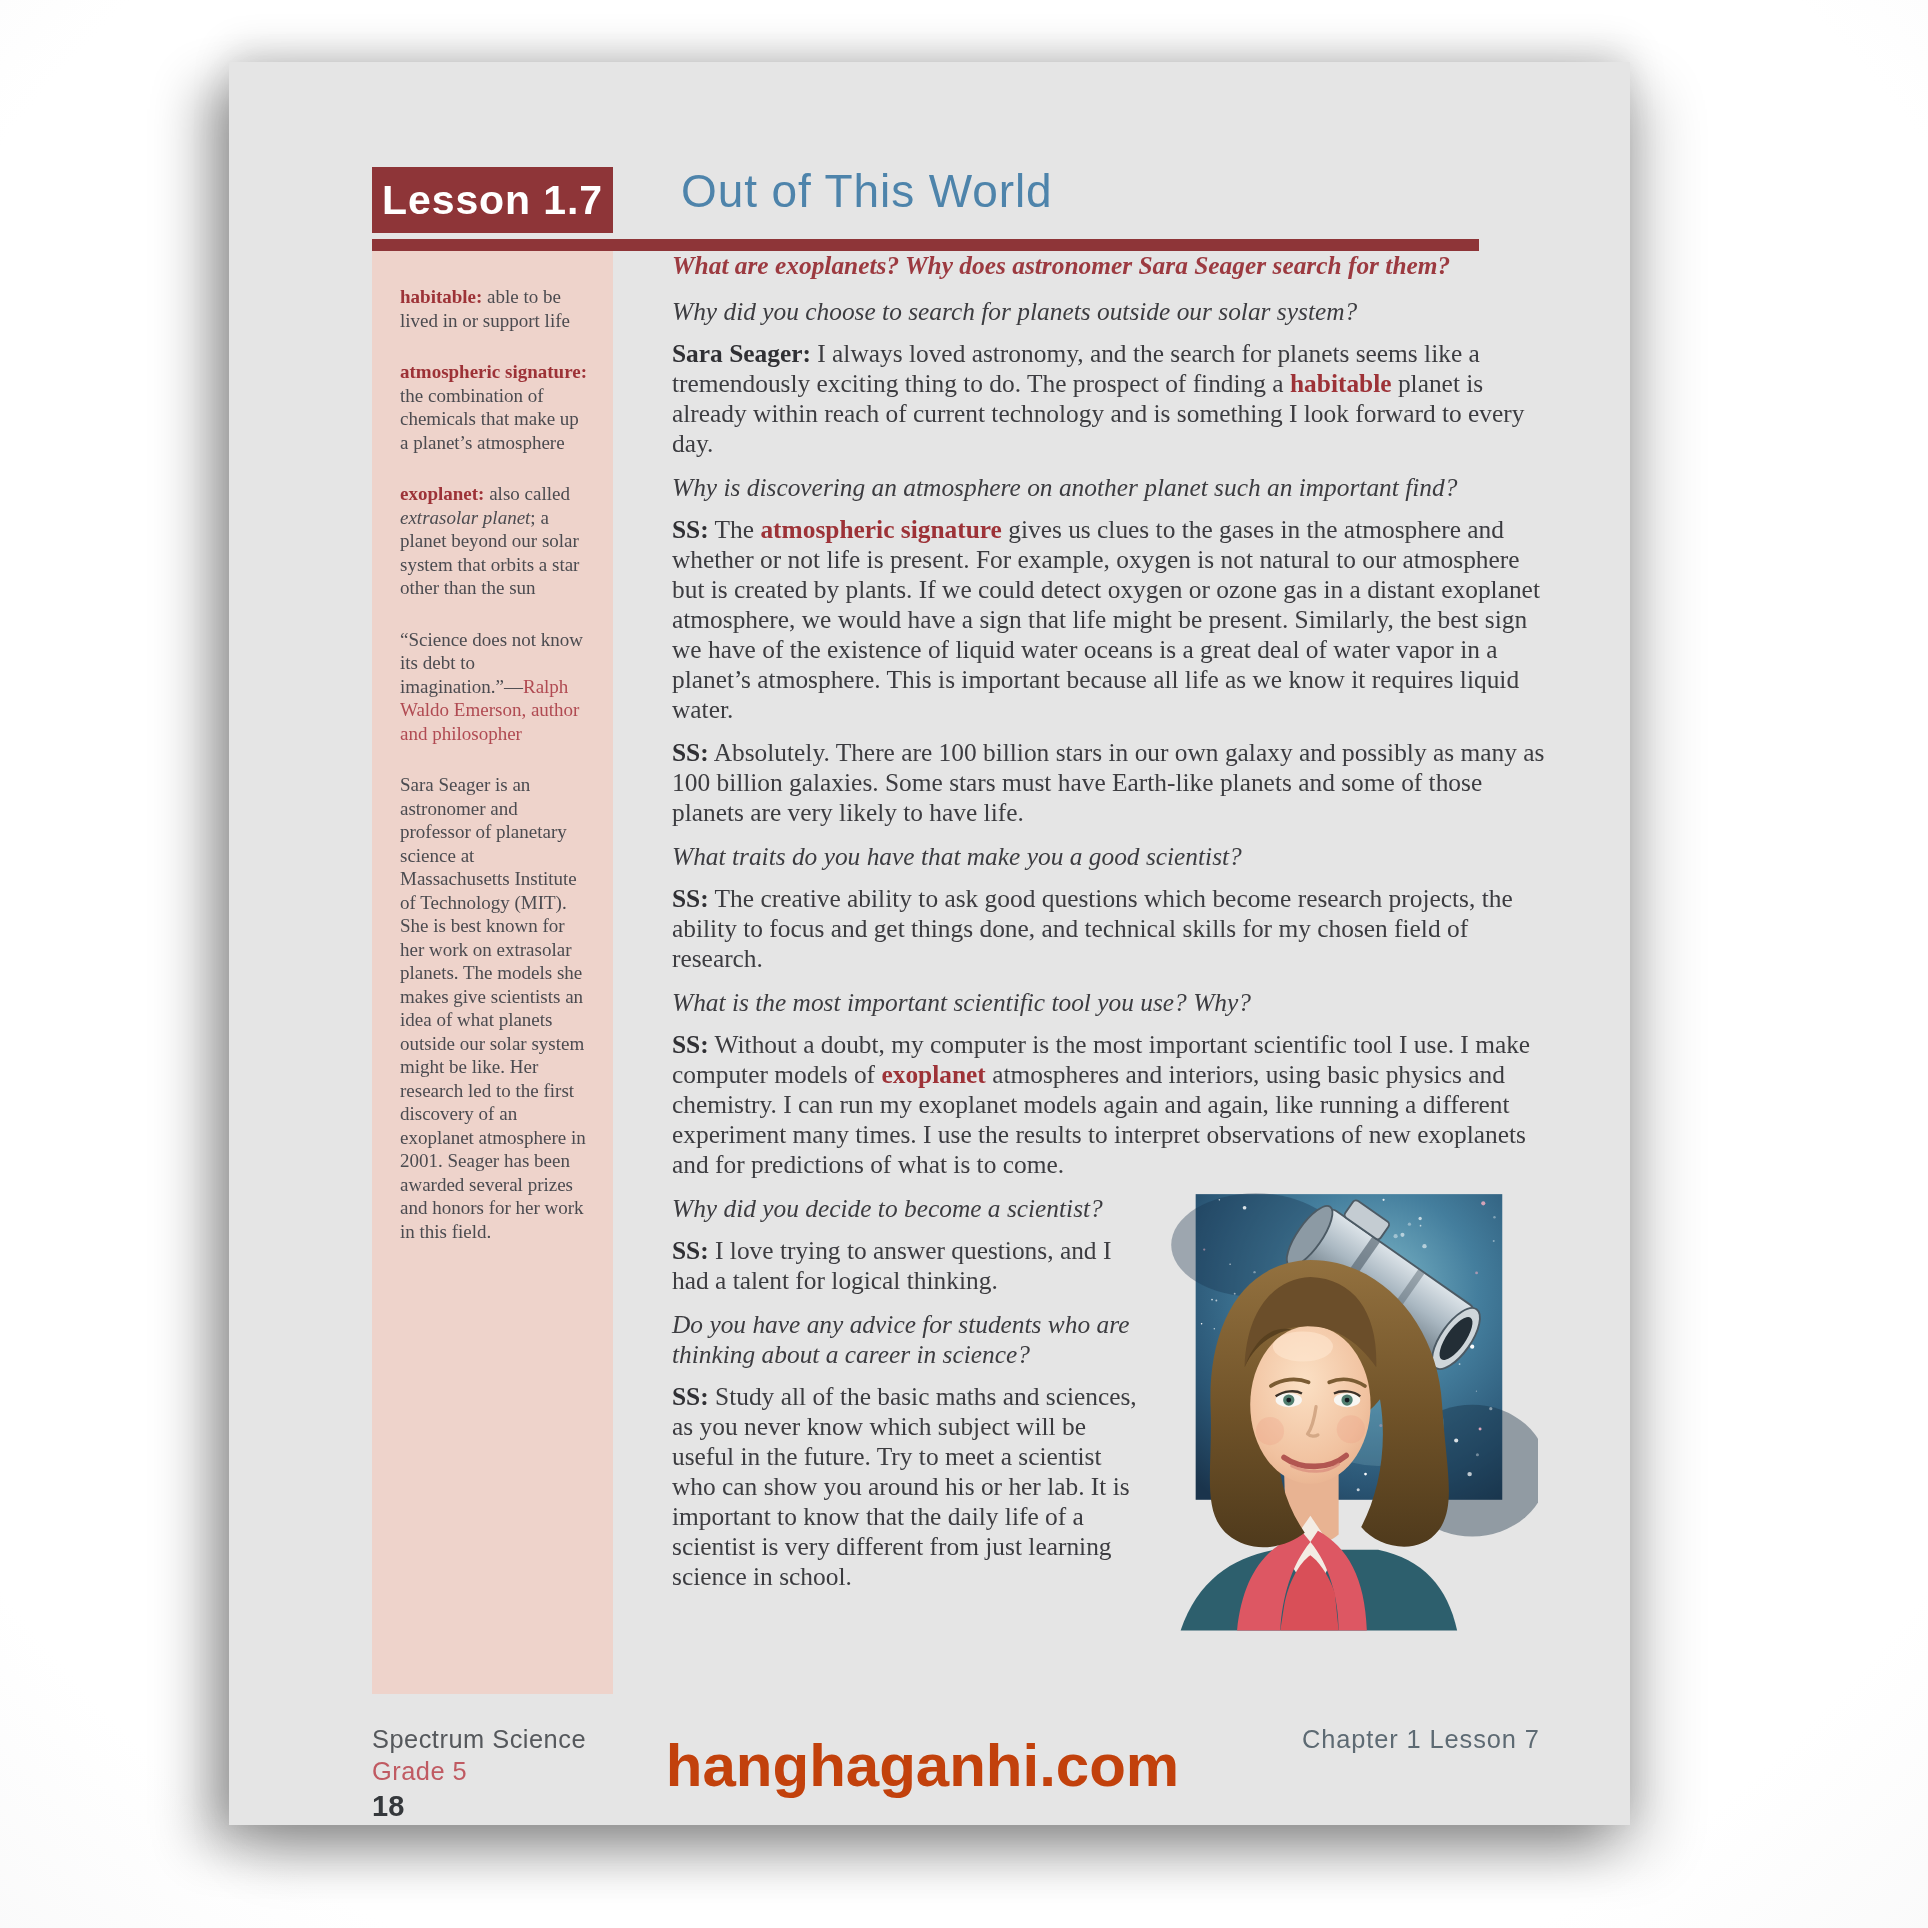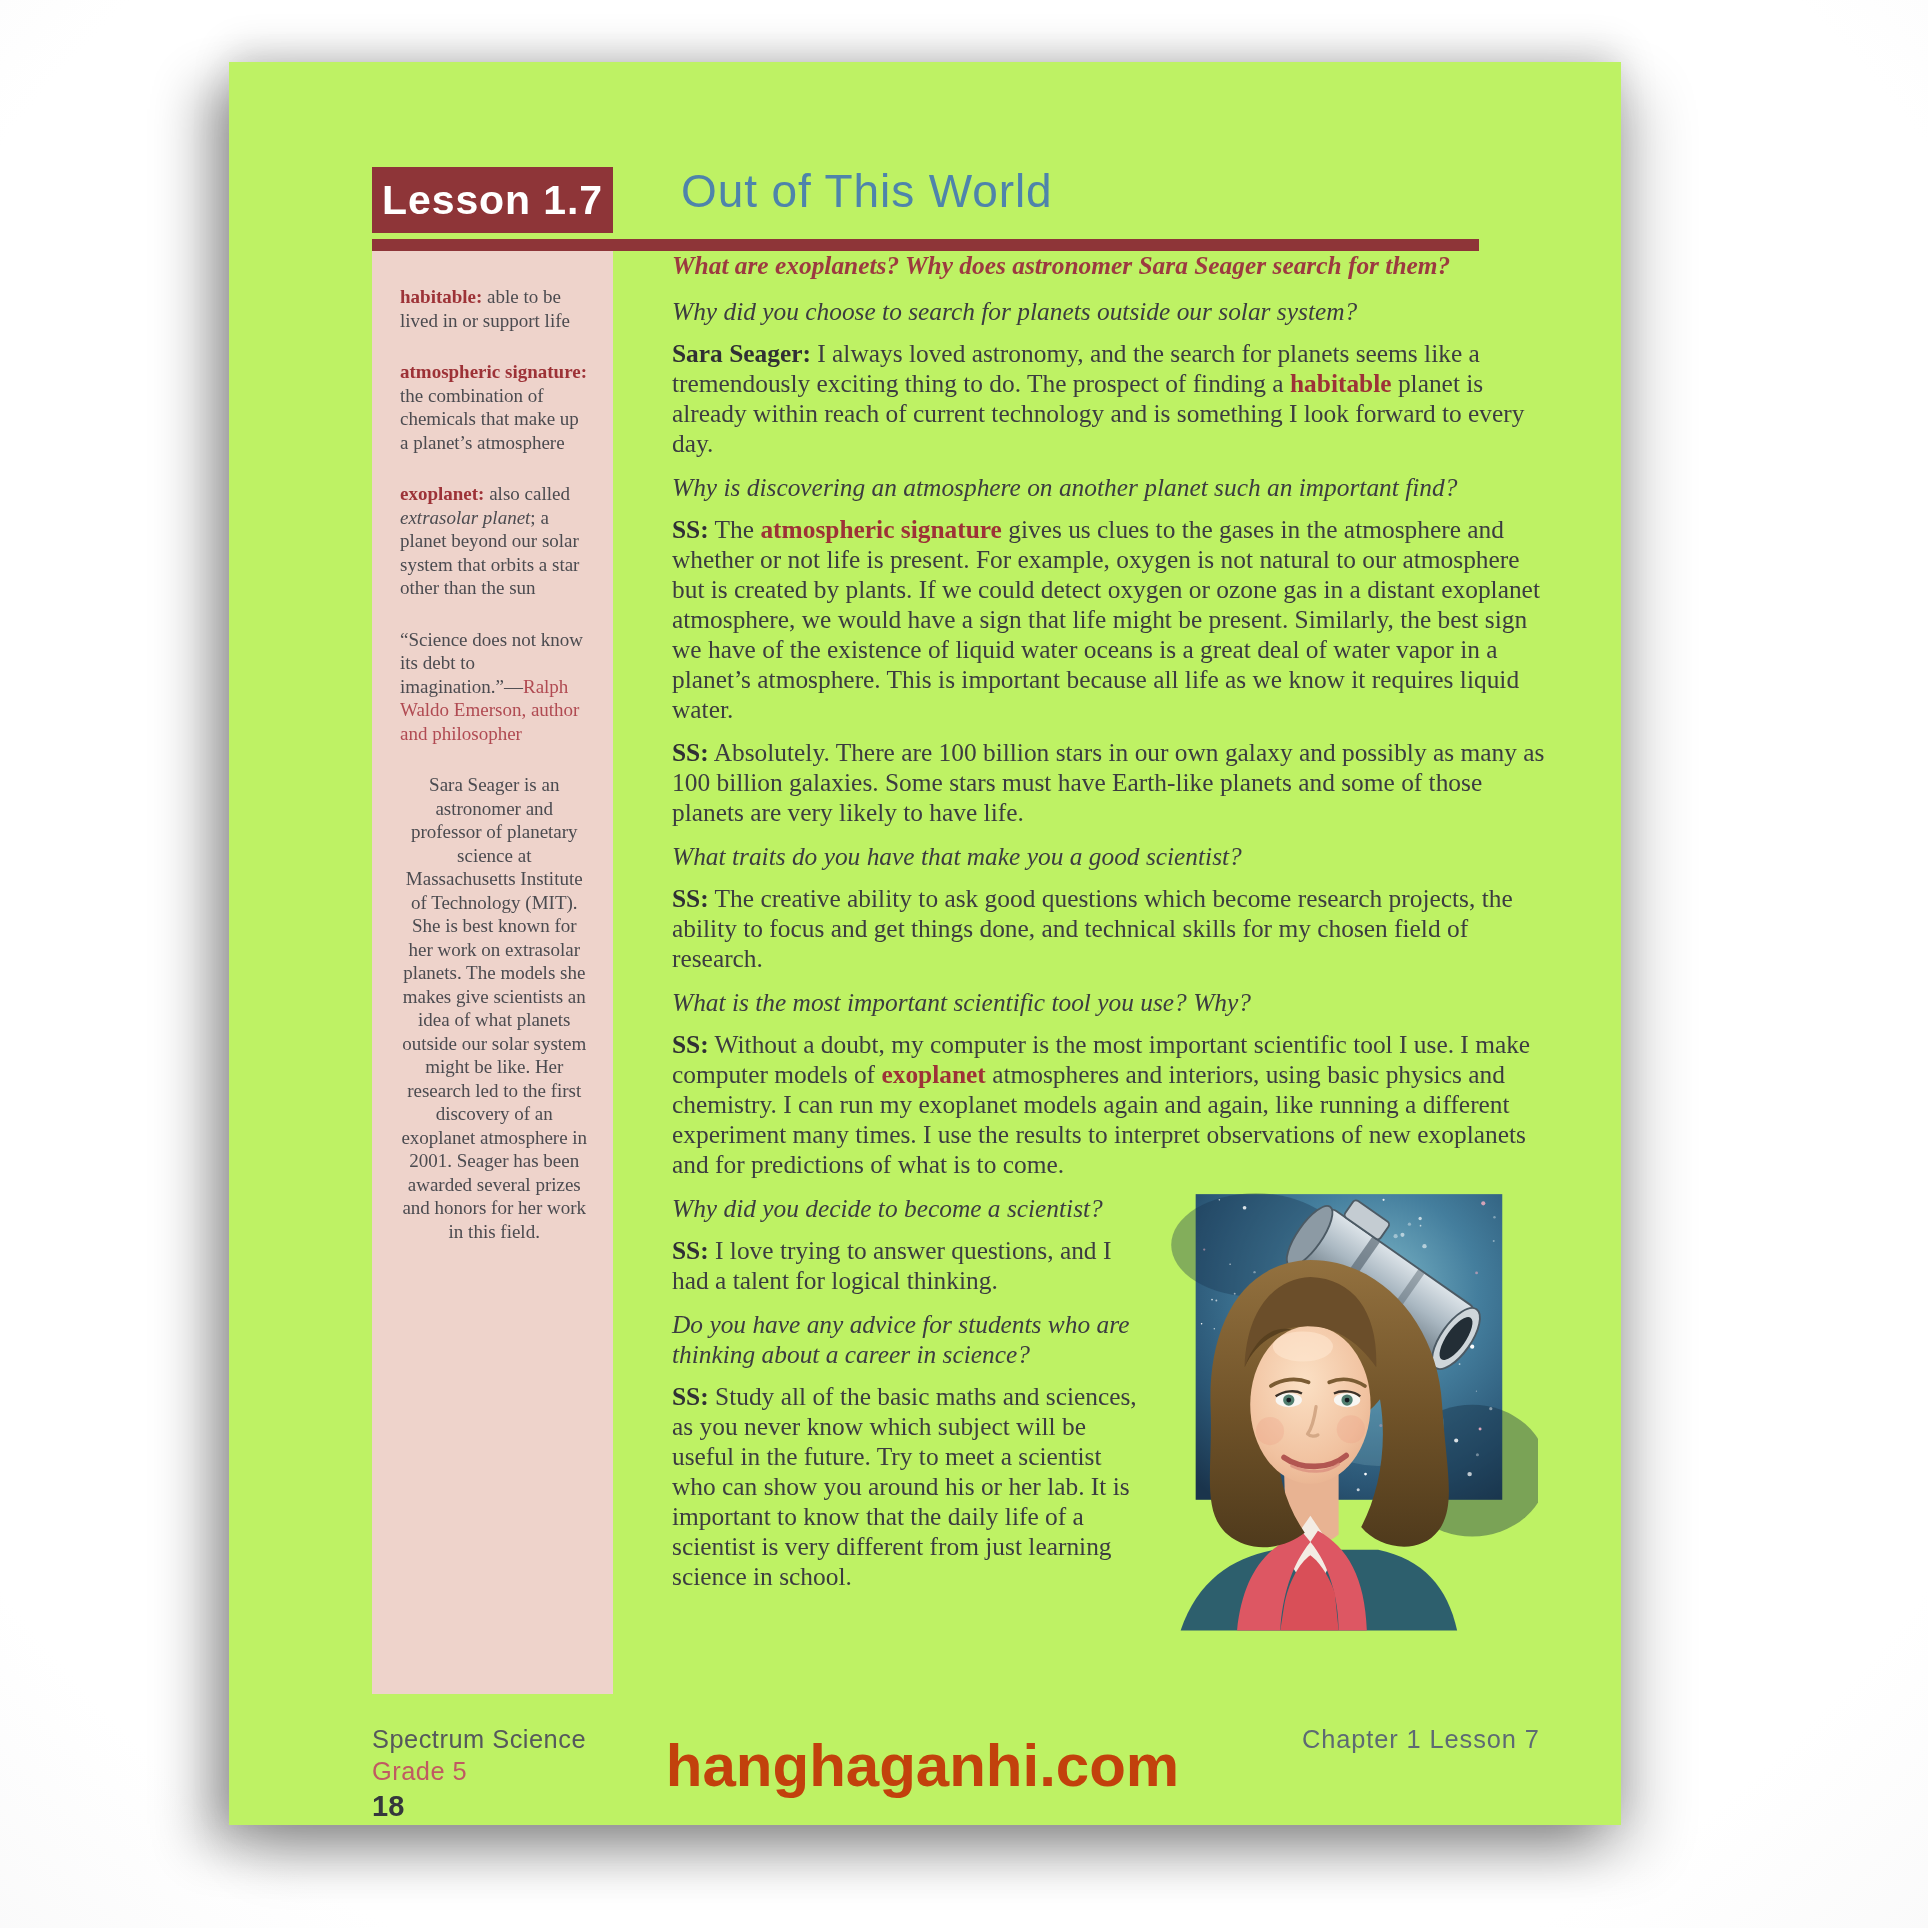--- a/index.html
+++ b/index.html
@@ -2,22 +2,23 @@
 <html style="font-size:15px"><head>
 <meta charset="utf-8">
 <style>
   html,body{margin:0;padding:0;}
   body{
     width:1928px;height:1928px;position:relative;overflow:hidden;
     background:radial-gradient(120% 120% at 50% 45%, #ffffff 52%, #ededee 88%, #e3e3e4 100%);
     font-family:"Liberation Serif", serif;
   }
   .page{
-    position:absolute;left:229px;top:62px;width:1392px;height:1763px;background:#bef264;
+    position:absolute;left:229px;top:62px;width:1392px;height:1763px;background:#e5e5e5;
     box-shadow:-28px 22.6px 47px rgba(0,0,0,.30), 21px 28px 55px rgba(0,0,0,.20), 0 -13px 36px rgba(0,0,0,.14);
+    padding-left:9px;
   }
   
   .lesson-box{
     position:absolute;left:143px;top:105px;width:241px;height:66px;background:#8e3538;
     display:flex;align-items:center;justify-content:center;
     font-family:"Liberation Sans", sans-serif;font-weight:bold;font-size:41px;color:#ffffff;letter-spacing:0.9px;
   }
   .page-title{
     position:absolute;left:452px;top:102px;
     font-family:"Liberation Sans", sans-serif;font-size:46px;color:#4e84ab;letter-spacing:0.9px;font-weight:normal;
@@ -27,21 +28,21 @@
   .sidebar{
     position:absolute;left:143px;top:189px;width:241px;height:1443px;background:#eed3cb;
     box-sizing:border-box;padding:34px 24.5px 28px 28px;
     font-size:19px;line-height:23.5px;color:#4b4b50;
   }
   .vocab{margin:0 0 28px 0;}
   .vocab .term{font-weight:bold;color:#9d3237;}
   .vocab .alias{font-style:italic;}
   .quote-block{margin:21px 0 28px 0;}
   .quote-attrib{color:#b04a52;}
-  .bio{margin-top:21px;text-align:center;}
+  .bio{margin-top:21px;}
   
   .main{
     position:absolute;left:443px;top:188px;width:879px;
     font-size:25.4px;line-height:30px;color:#3c3c40;
   }
   .main p{margin:0 0 12.2px 0;}
   .lead-question{color:#9c3a40;font-style:italic;font-weight:600;margin-bottom:16px !important;}
   .question{font-style:italic;margin-top:14px !important;}
   .speaker{font-weight:bold;color:#303034;}
   .kw{font-weight:bold;color:#9d3237;}

